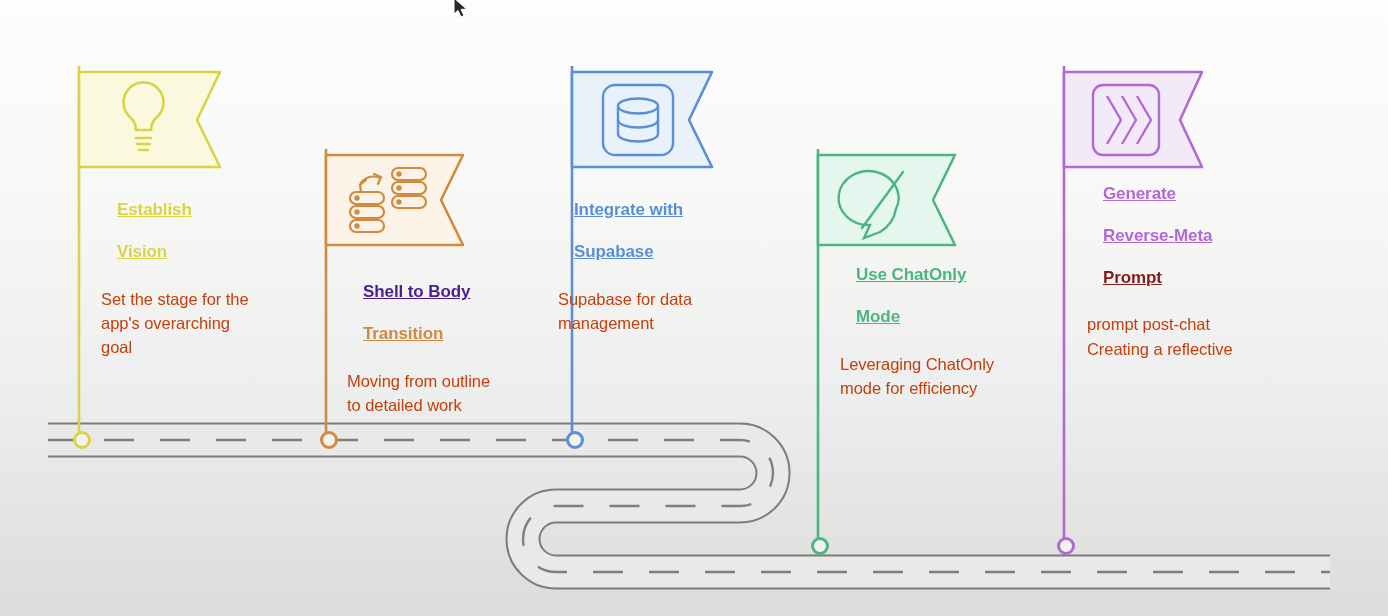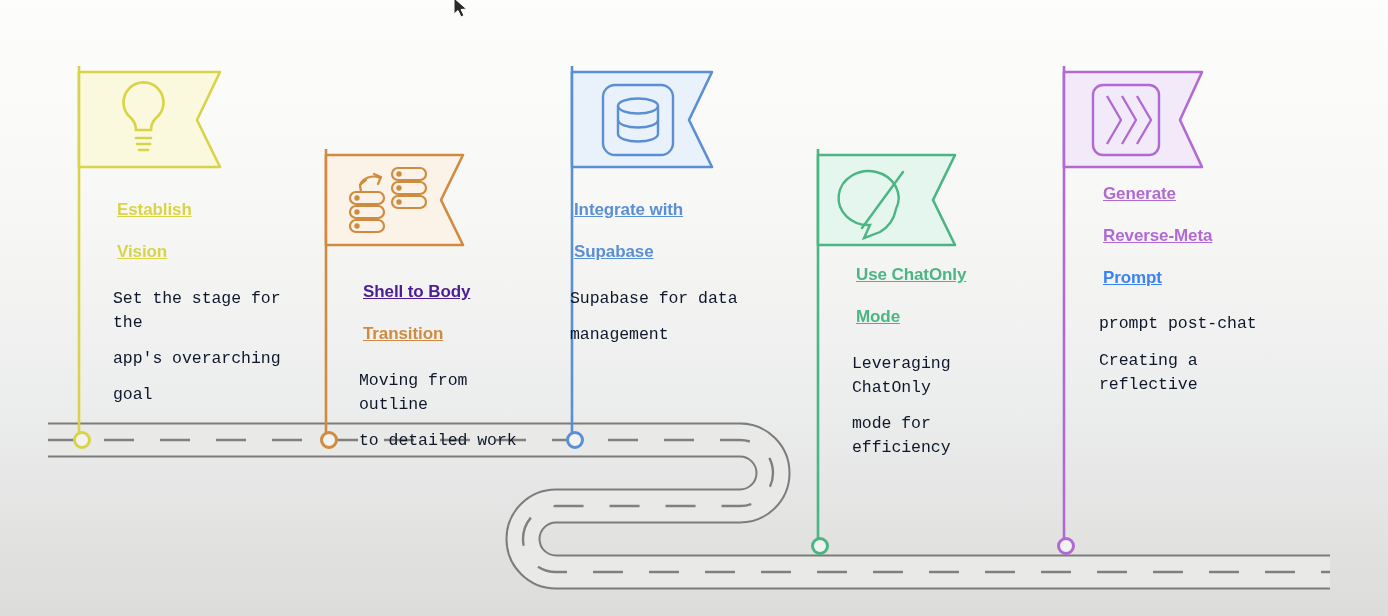--- a/index.html
+++ b/index.html
@@ -10,22 +10,22 @@
     overflow:hidden; position:relative;
   }
   #stage { position:absolute; inset:0; }
   .svg-layer { position:absolute; left:0; top:0; width:1388px; height:616px; }
   .milestone { position:absolute; }
   .flag-title {
     font-weight:bold; font-size:17px; line-height:1.52;
     margin:16px; padding:0; letter-spacing:-0.1px;text-decoration:underline;
   }
   .flag-desc {
-    font-size:16.5px; line-height:1.47; color:#0f172a;
-    margin:12px; padding:0; letter-spacing:-0.05px;font-family:Liberation Mono, monospace;
+    font-size:16.5px; line-height:1.47; color:#c2410c;
+    margin:0; padding:0; letter-spacing:-0.05px;
   }
   .title-wrap { margin-top:7px; }
   .desc-wrap { margin-top:12px; }
   .cursor { position:absolute; pointer-events:none; }
 </style>
 </head>
 <body>
 
 <div id="stage">
 
@@ -196,21 +196,21 @@
     <div class="desc-wrap" style="margin-top:22px;">
       <div class="flag-desc">Leveraging ChatOnly</div>
       <div class="flag-desc">mode for efficiency</div>
     </div>
   </div>
 
   <div class="milestone" style="left:1087px; top:165px; width:210px;">
     <div class="title-wrap">
       <div class="flag-title" style="color:#b16ad4;">Generate</div>
       <div class="flag-title" style="color:#b16ad4;">Reverse-Meta</div>
-      <div class="flag-title" style="color:#3b82f6;">Prompt</div>
+      <div class="flag-title" style="color:#7f1d1d;">Prompt</div>
     </div>
     <div class="desc-wrap" style="margin-top:22px;">
       <div class="flag-desc">prompt post-chat</div>
       <div class="flag-desc">Creating a reflective</div>
     </div>
   </div>
 
   <svg class="cursor" style="left:452px; top:-2px;" width="20" height="22" viewBox="0 0 20 22">
     <path d="M 2 0 L 2 16 L 6 12.5 L 9 19 L 12 17.5 L 9 11.5 L 14.5 11 Z" fill="#2b2b2b" stroke="#ffffff" stroke-width="1"></path>
   </svg>

